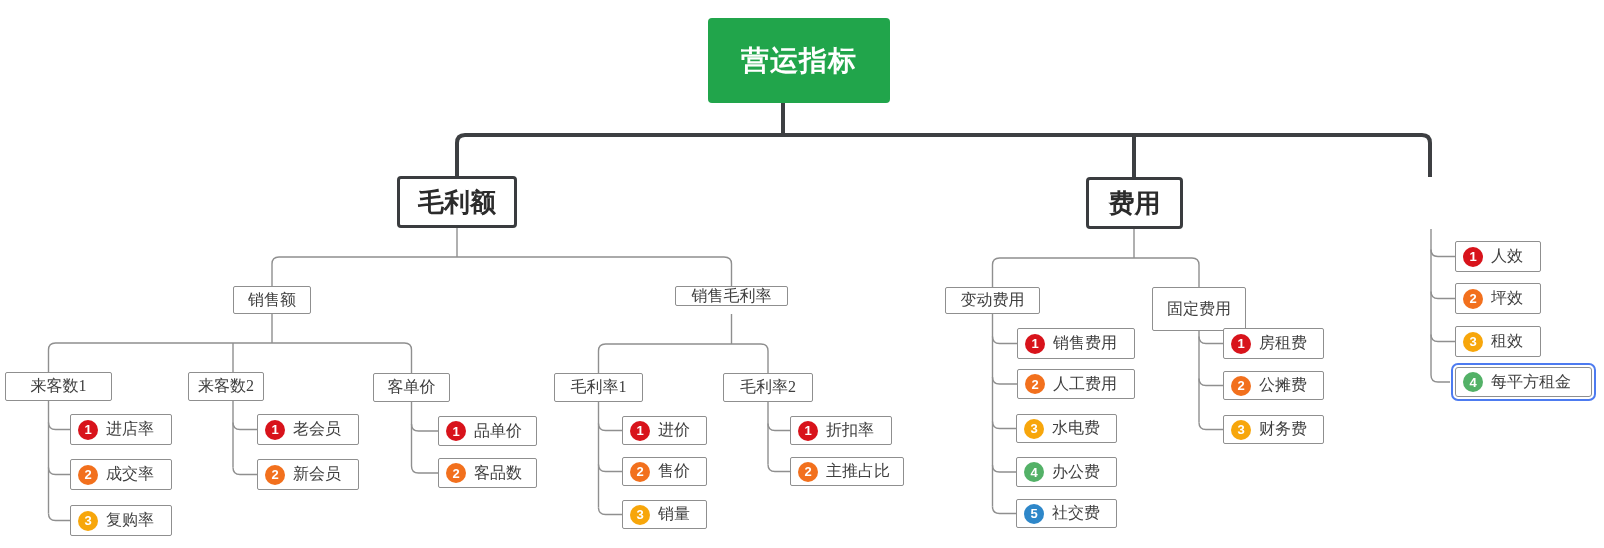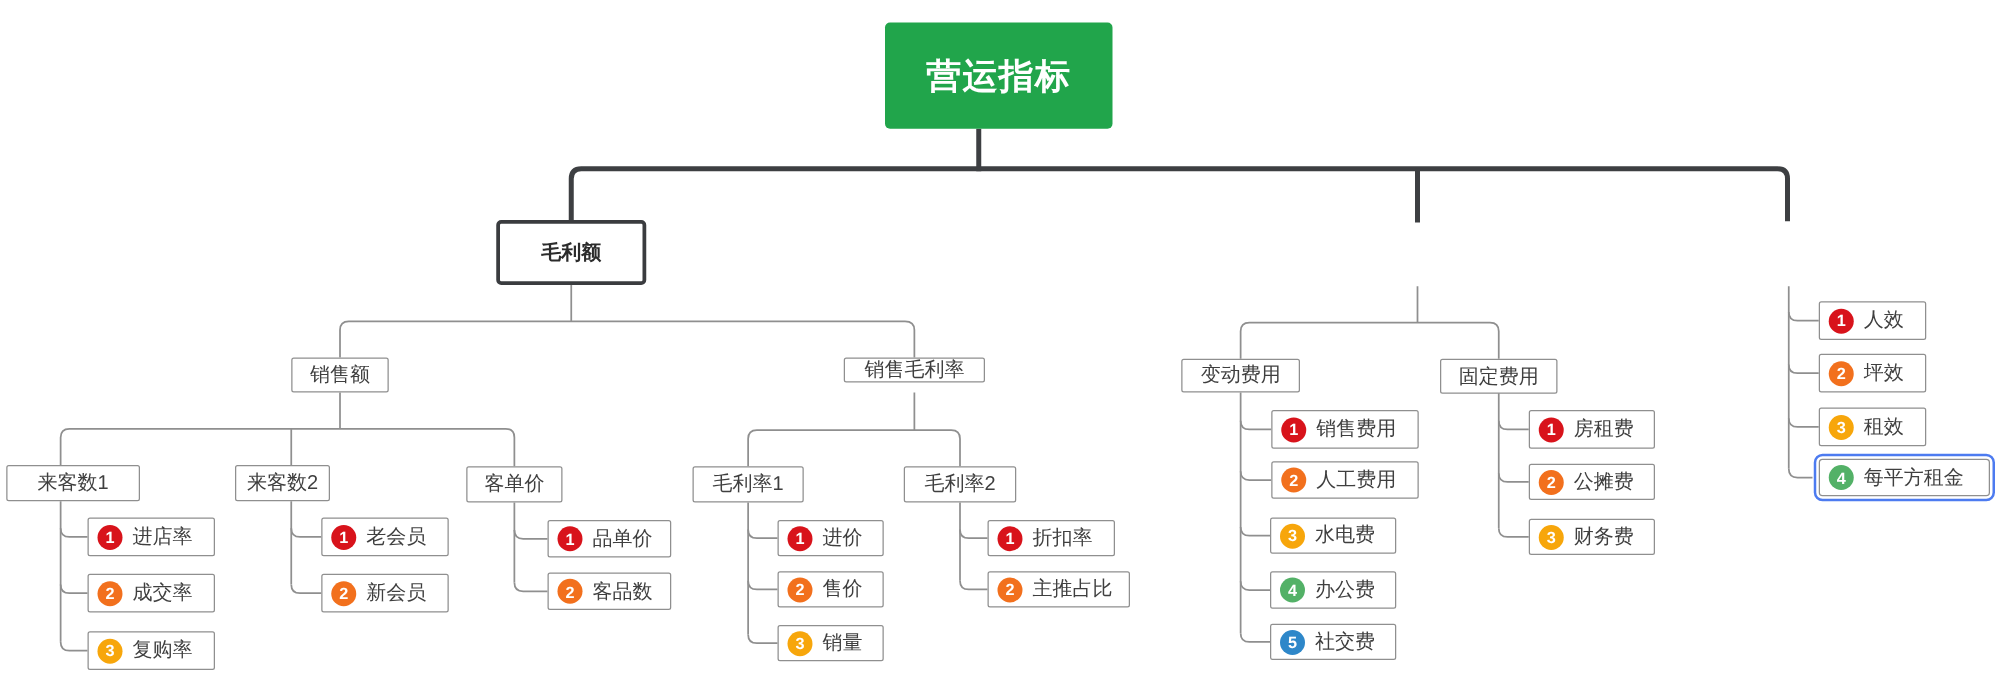--- a/index.html
+++ b/index.html
@@ -3,25 +3,25 @@
 <meta charset="utf-8">
 <style>
   html,body{margin:0;padding:0;background:#ffffff;}
   body{font-family:"Liberation Sans","DejaVu Sans",sans-serif;}
   #canvas{position:relative;width:1604px;height:548px;background:#ffffff;overflow:hidden;}
   svg.wires{position:absolute;left:0;top:0;}
   path.thick{fill:none;stroke:var(--trunk,#3d3f42);stroke-width:4;}
   path.thin{fill:none;stroke:var(--branch,#8f8f8f);stroke-width:1.4;}
   .node{position:absolute;box-sizing:border-box;display:flex;align-items:center;justify-content:center;
         background:#ffffff;color:#3f3f3f;cursor:pointer;white-space:nowrap;}
-  .node .label{color:#3f3f3f;}
+  .node .label{color:#3f3f3f;font-family:Liberation Serif, serif;}
   .root-node{background:var(--root-bg,#21a54b);border-radius:4px;color:#ffffff;
              font-size:28px;font-weight:bold;letter-spacing:1px;}
   .root-node .label{color:#ffffff;}
-  .lv1{border:3px solid #3a3c3f;border-radius:4px;font-size:16px;font-weight:bold;}
+  .lv1{border:3px solid #3a3c3f;border-radius:4px;font-size:26px;font-weight:bold;}
   .lv1 .label{color:#2b2b2b;}
   .lv2{border:1px solid #8f8f8f;border-radius:2px;font-size:16px;}
   .leaf{border:1px solid #8f8f8f;border-radius:2px;font-size:16px;
         justify-content:flex-start;padding:0 8px 0 7px;gap:8px;}
   .badge{flex:0 0 auto;width:20px;height:20px;border-radius:50%;background:#d8131b;color:#ffffff;
          font-size:13px;font-weight:bold;display:flex;align-items:center;justify-content:center;line-height:1;}
   .selected{outline:2px solid var(--sel,#4d7bf0);outline-offset:2px;border-radius:3px;}
 </style>
 </head>
 <body>
@@ -88,31 +88,34 @@
     <path class="thin" d="M1431 375 Q1431 382 1438 382 L1450 382"></path>
   </svg>
 
   <div class="node root-node" style="left:708px;top:18px;width:182px;height:85px">
     <span class="label">营运指标</span>
   </div>
 
   <div class="node lv1" style="left:397px;top:176px;width:120px;height:52px">
     <span class="label">毛利额</span>
   </div>
+  <div class="node lv1" style="left:1086px;top:177px;width:97px;height:52px">
+    <span class="label">费用</span>
+  </div>
 
   <div class="node lv2" style="left:233px;top:286px;width:78px;height:28px">
     <span class="label">销售额</span>
   </div>
   <div class="node lv2" style="left:675px;top:286px;width:113px;height:20px">
     <span class="label">销售毛利率</span>
   </div>
   <div class="node lv2" style="left:945px;top:287px;width:95px;height:27px">
     <span class="label">变动费用</span>
   </div>
-  <div class="node lv2" style="left:1152px;top:287px;width:94px;height:28px">
+  <div class="node lv2" style="left:1152px;top:287px;width:94px;height:44px">
     <span class="label">固定费用</span>
   </div>
 
   <div class="node lv2" style="left:5px;top:372px;width:107px;height:29px">
     <span class="label">来客数1</span>
   </div>
   <div class="node lv2" style="left:188px;top:372px;width:76px;height:29px">
     <span class="label">来客数2</span>
   </div>
   <div class="node lv2" style="left:373px;top:373px;width:77px;height:29px">

